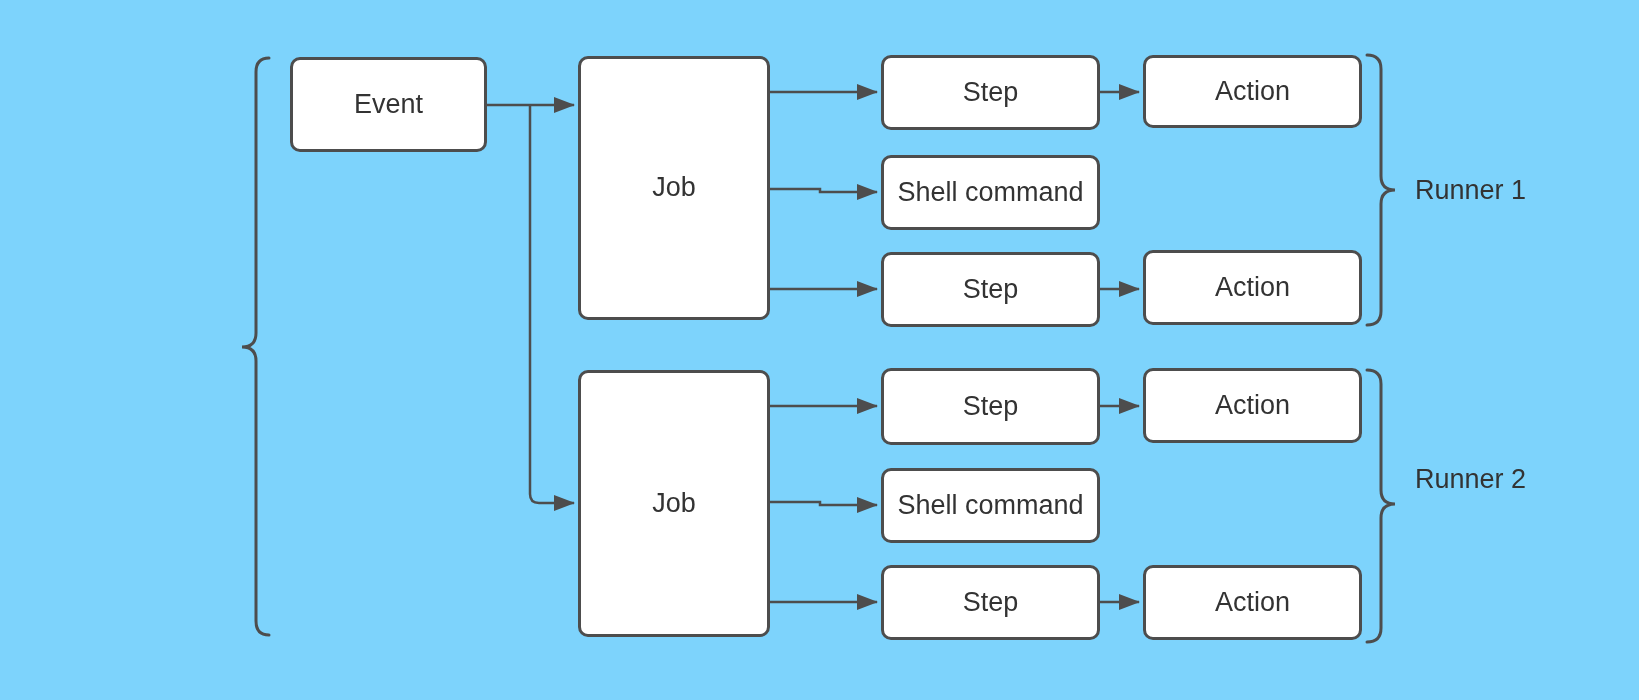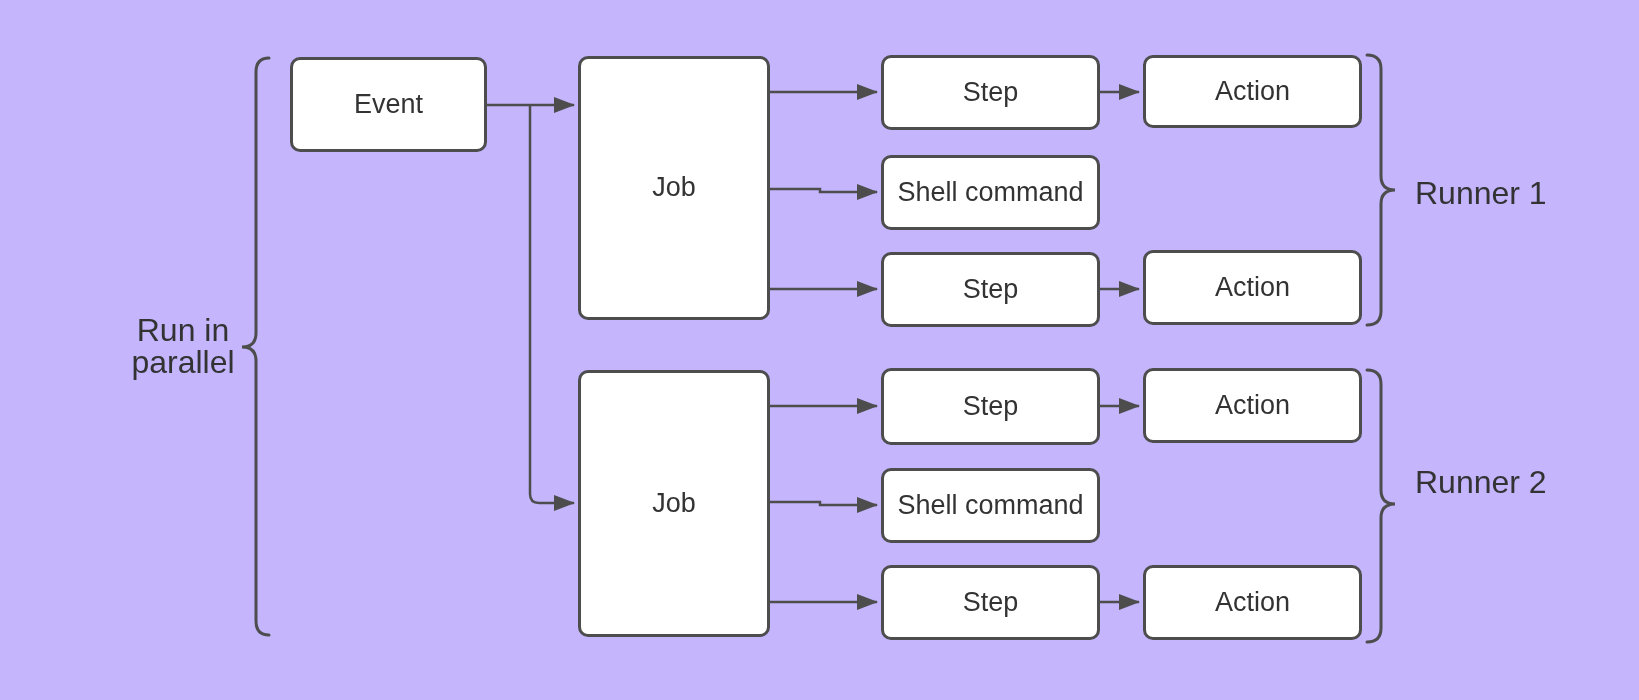--- a/index.html
+++ b/index.html
@@ -1,20 +1,20 @@
 <!DOCTYPE html>
 <html><head>
 <meta charset="utf-8">
 <style>
   html, body { margin: 0; padding: 0; background: #ffffff; }
   .canvas {
     position: relative;
     width: 1639px;
     height: 700px;
-    background: #c4b5fd;
+    background: #7dd3fc;
     font-family: "Liberation Sans", "DejaVu Sans", sans-serif;
     color: #333333;
     overflow: hidden;
   }
   svg.wires {
     position: absolute;
     left: 0; top: 0;
     width: 1639px; height: 700px;
   }
   .node {
@@ -41,21 +41,21 @@
   .n-step3  { left: 881px;  top: 368px; width: 219px; height: 77px;  }
   .n-shell2 { left: 881px;  top: 468px; width: 219px; height: 75px;  }
   .n-step4  { left: 881px;  top: 565px; width: 219px; height: 75px;  }
   .n-action1{ left: 1143px; top: 55px;  width: 219px; height: 73px;  }
   .n-action2{ left: 1143px; top: 250px; width: 219px; height: 75px;  }
   .n-action3{ left: 1143px; top: 368px; width: 219px; height: 75px;  }
   .n-action4{ left: 1143px; top: 565px; width: 219px; height: 75px;  }
 
   .side-label {
     position: absolute;
-    font-size: 32px;
+    font-size: 27px;
     color: #333333;
     white-space: nowrap;
   }
   .lbl-parallel {
     left: 108px; top: 314px; width: 150px;
     text-align: center;
     line-height: 32px;
   }
   .lbl-runner1 { left: 1415px; top: 175px; }
   .lbl-runner2 { left: 1415px; top: 464px; }
@@ -106,20 +106,16 @@
 
   <div class="node n-step3">Step</div>
   <div class="node n-shell2">Shell command</div>
   <div class="node n-step4">Step</div>
 
   <div class="node n-action1">Action</div>
   <div class="node n-action2">Action</div>
   <div class="node n-action3">Action</div>
   <div class="node n-action4">Action</div>
 
-  <div class="side-label lbl-parallel">
-    <div>Run in</div>
-    <div>parallel</div>
-  </div>
   <div class="side-label lbl-runner1">Runner 1</div>
   <div class="side-label lbl-runner2">Runner 2</div>
 
 </div>
 
 </body></html>

